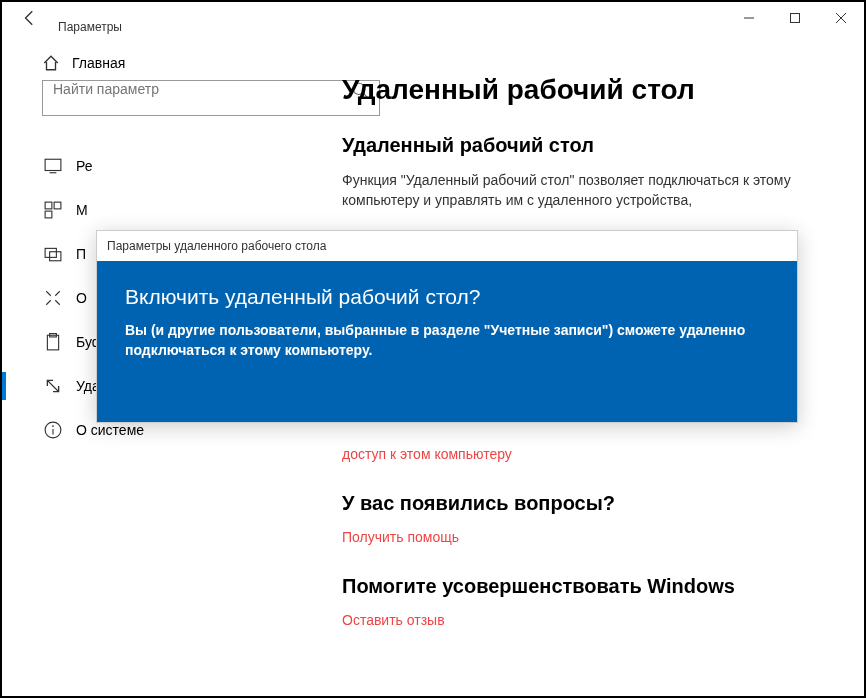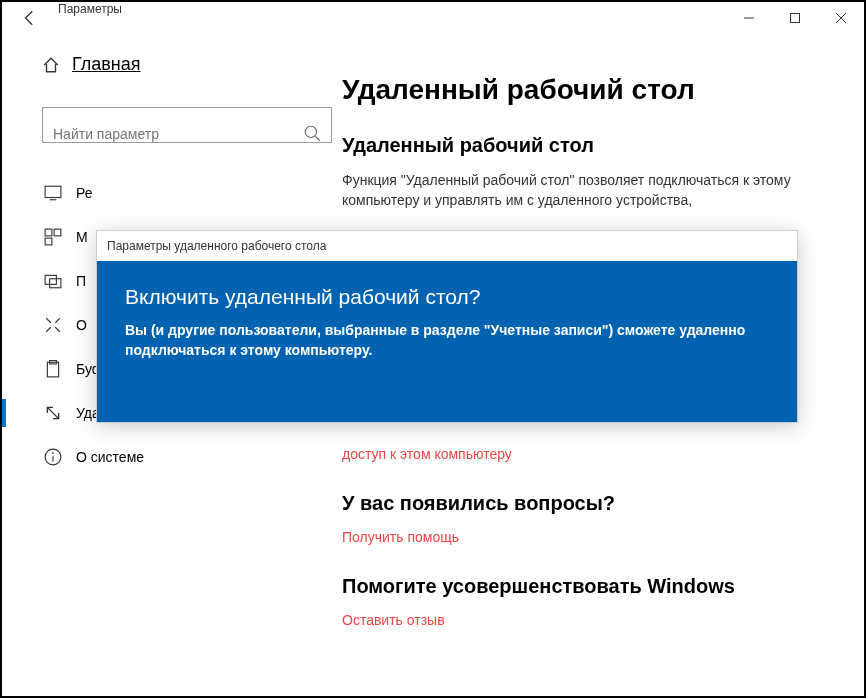--- a/index.html
+++ b/index.html
@@ -1,26 +1,26 @@
 <!DOCTYPE html>
 <html><head>
   <meta charset="utf-8">
   <style>
     * { margin: 0; padding: 0; box-sizing: border-box; font-family: 'Segoe UI', Tahoma, sans-serif; }
     body { background: #fff; width: 866px; height: 698px; position: relative; overflow: hidden; border: 2px solid #000; }
     .window { width: 100%; height: 100%; background: #fff; position: relative; }
-    .titlebar { height: 32px; display: flex; align-items: flex-start; padding: 0 8px; }
+    .titlebar { height: 32px; display: flex; align-items: flex-end; padding: 0 8px; }
     .back-btn { width: 40px; height: 32px; display: flex; align-items: center; justify-content: center; color: #333; }
     .title-text { font-size: 12px; color: #333; margin-left: 8px; }
     .window-controls { position: absolute; right: 0; top: 0; display: flex; }
     .wctrl { width: 46px; height: 32px; display: flex; align-items: center; justify-content: center; color: #333; font-size: 10px; }
     .content { display: flex; height: calc(100% - 32px); }
     .sidebar { width: 340px; padding: 20px 20px 0 40px; }
-    .home-row { display: flex; align-items: center; gap: 12px; margin-bottom: 32px; font-size: 18px; text-decoration: underline; }
-    .search-box { border: 1px solid #999; height: 36px; display: flex; align-items: flex-end; padding: 0 10px; margin-bottom: 28px; width: 290px; }
+    .home-row { display: flex; align-items: center; gap: 12px; margin-bottom: 8px; font-size: 14px; }
+    .search-box { border: 1px solid #999; height: 36px; display: flex; align-items: flex-start; padding: 0 10px; margin-bottom: 28px; width: 338px; }
     .search-box input { border: none; outline: none; flex: 1; font-size: 14px; background: transparent; }
     .section-head { font-size: 14px; font-weight: 600; margin-bottom: 20px; color: #000; }
     .nav-item { display: flex; align-items: center; gap: 14px; height: 44px; font-size: 14px; color: #000; padding-left: 2px; position: relative; }
     .nav-item.active::before { content: ''; position: absolute; left: -40px; top: 8px; bottom: 8px; width: 4px; background: #0078d4; }
     .main { flex: 1; padding: 20px 40px 0 0; }
     .page-title { font-size: 28px; font-weight: 600; margin-bottom: 28px; margin-top: 20px; }
     .sub-title { font-size: 20px; font-weight: 600; margin-bottom: 14px; }
     .desc { font-size: 14px; color: #333; line-height: 1.4; margin-bottom: 16px; }
     .link { color: #ef4444; font-size: 14px; margin-bottom: 28px; display: block; }
     .section-gap { margin-top: 30px; }

